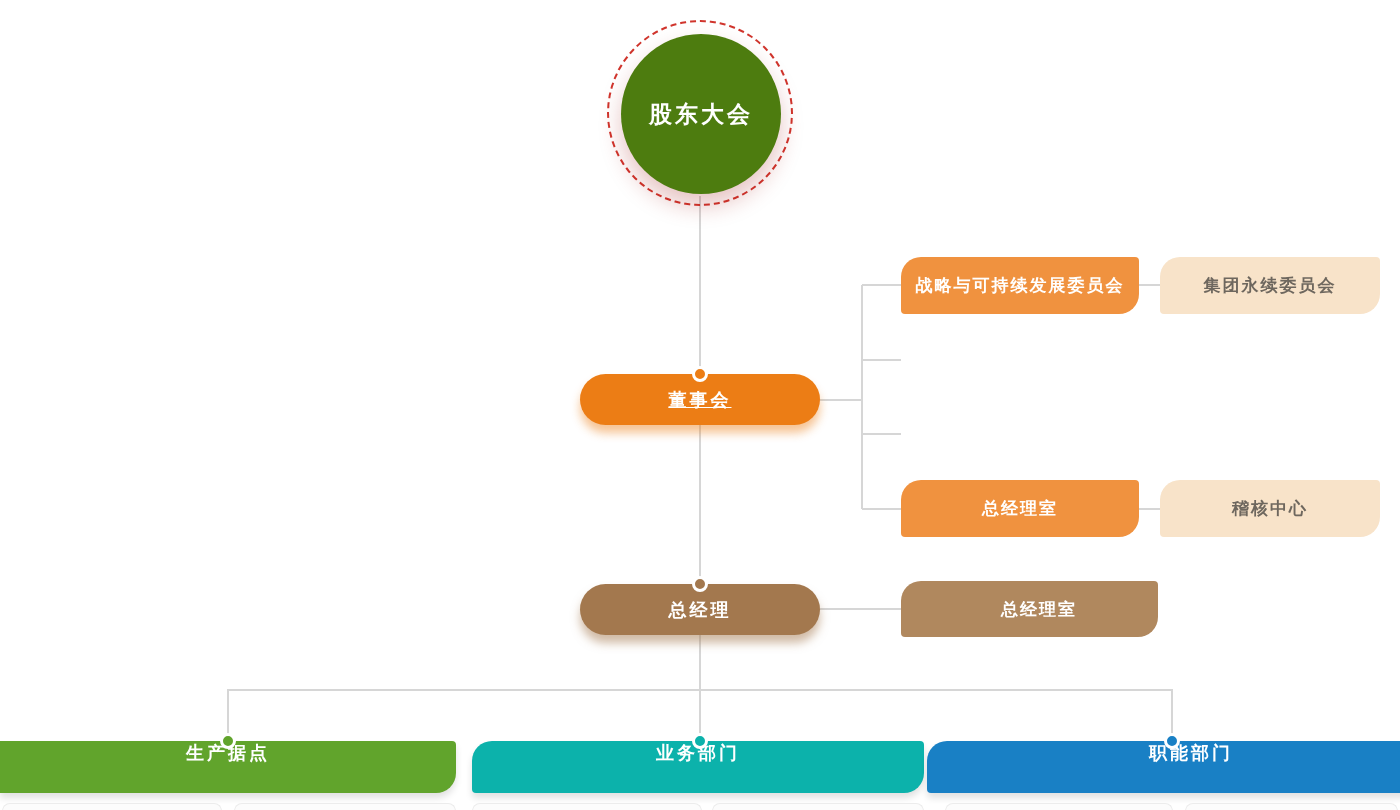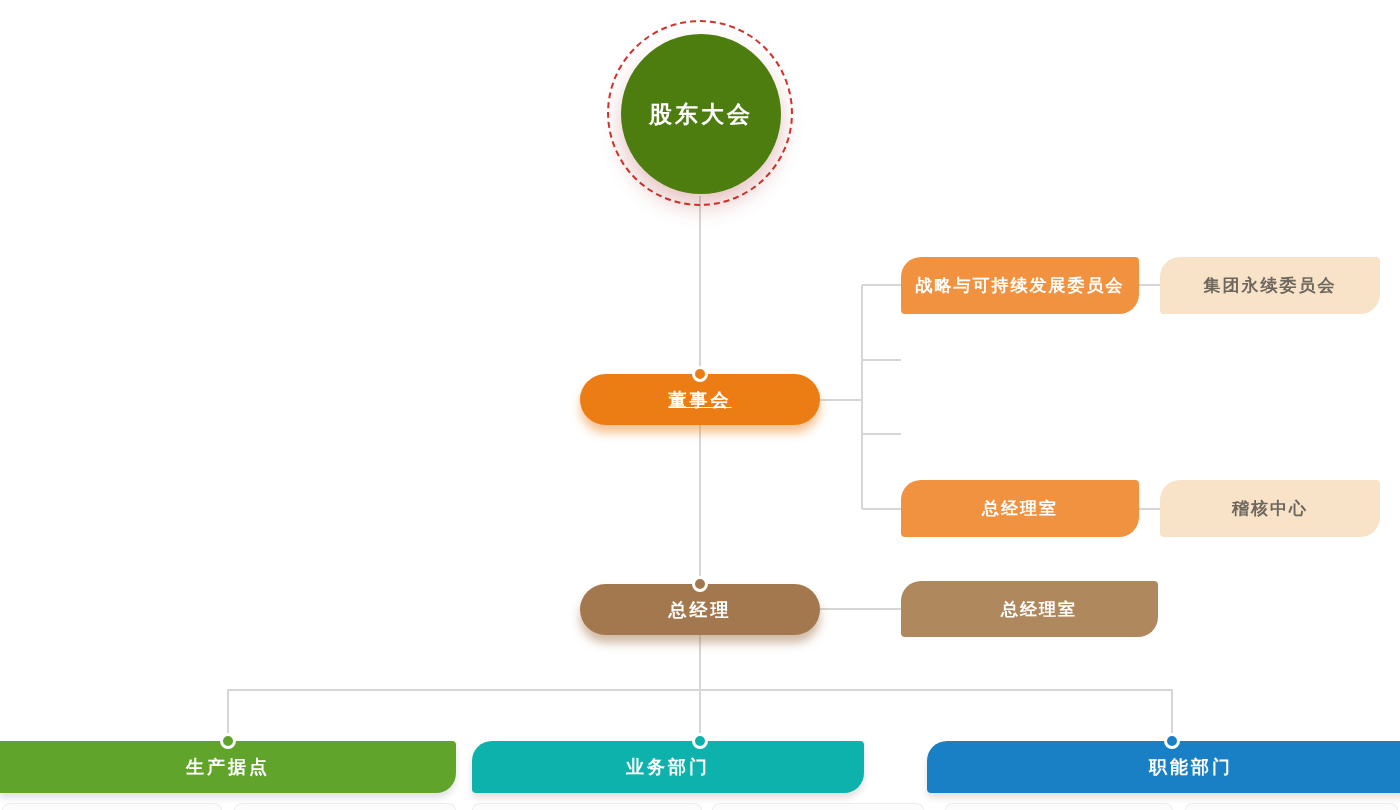--- a/index.html
+++ b/index.html
@@ -37,25 +37,25 @@
 
   
   .dot{position:absolute;width:10px;height:10px;border-radius:50%;border:3px solid #ffffff;}
   .dot.orange{background:#ec7d15;left:692px;top:366px;}
   .dot.brown{background:#a3784e;left:692px;top:576px;}
   .dot.green{background:#61a42c;left:220px;top:733px;}
   .dot.teal{background:#0cb2ab;left:692px;top:733px;}
   .dot.blue{background:#1980c5;left:1164px;top:733px;}
 
   
-  .bar{position:absolute;top:741px;height:52px;display:flex;align-items:center;justify-content:center;
+  .bar{position:absolute;top:741px;height:52px;display:flex;justify-content:center;
        color:#ffffff;font-size:18px;font-weight:bold;letter-spacing:3px;
        box-shadow:0 5px 7px rgba(0,0,0,.12);}
   .bar.green{left:0;width:456px;background:#61a42c;border-radius:0 4px 20px 0;}
-  .bar.teal{left:472px;width:392px;background:#0cb2ab;border-radius:20px 4px 20px 4px;}
+  .bar.teal{left:472px;width:452px;background:#0cb2ab;border-radius:20px 4px 20px 4px;}
   .bar.blue{left:927px;width:528px;background:#1980c5;border-radius:20px 0 0 4px;}
 
   
   .stub{position:absolute;top:803px;height:10px;background:#fcfcfc;border:1px solid #ececec;
         border-bottom:none;border-radius:8px 8px 0 0;box-sizing:border-box;}
   .s1{left:2px;width:220px}.s2{left:234px;width:222px}
   .s3{left:472px;width:230px}.s4{left:712px;width:212px}
   .s5{left:945px;width:228px}.s6{left:1185px;width:213px}
 </style>
 </head>

